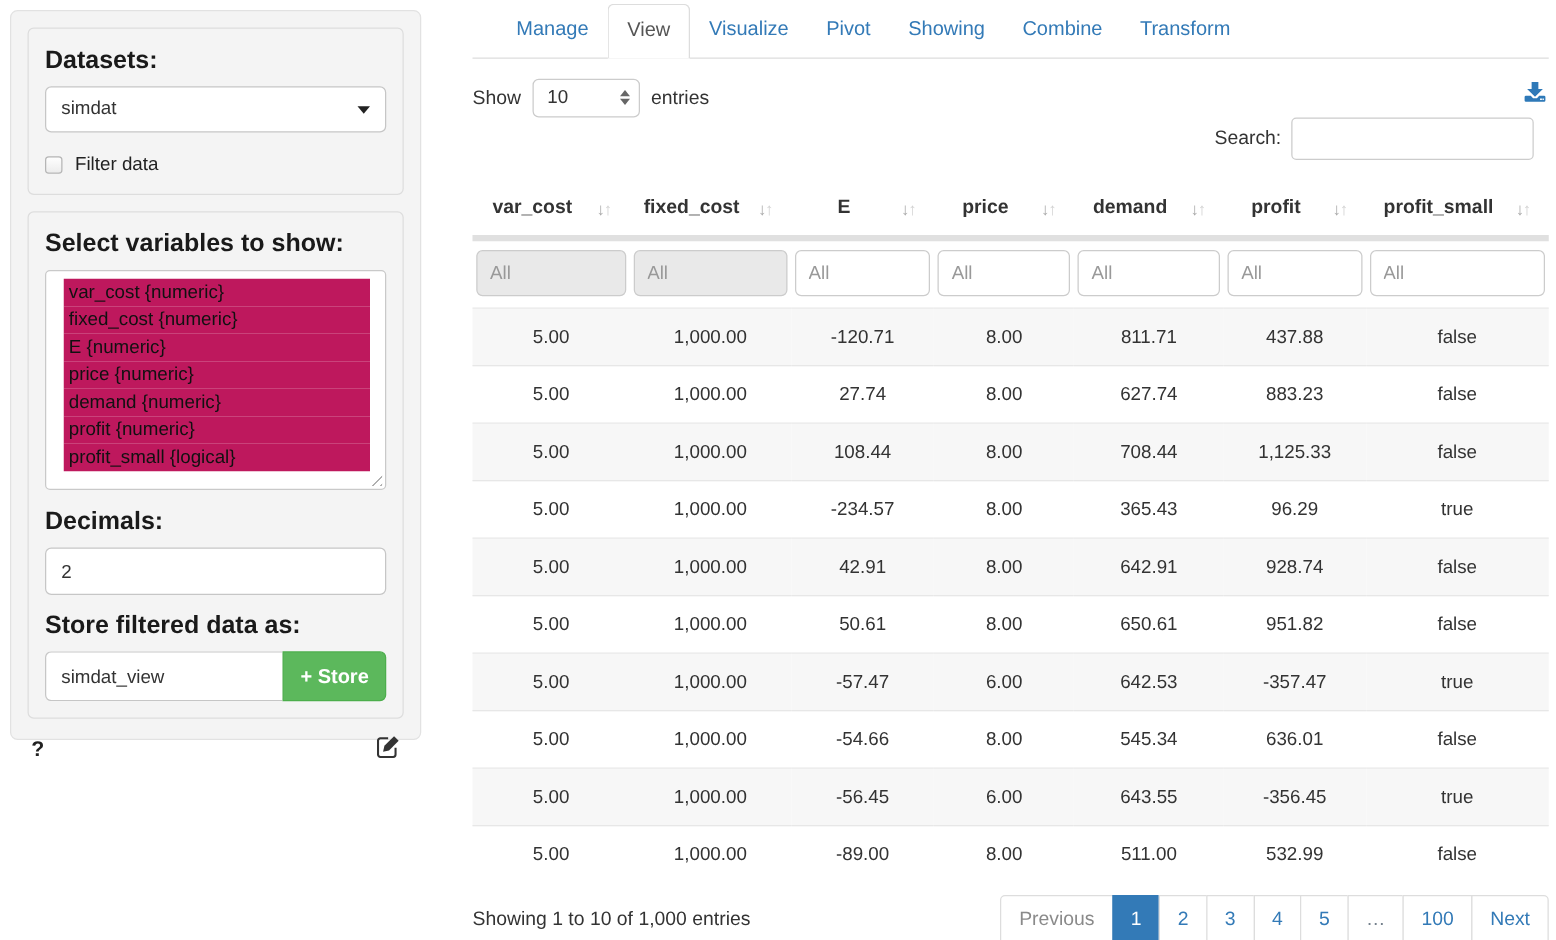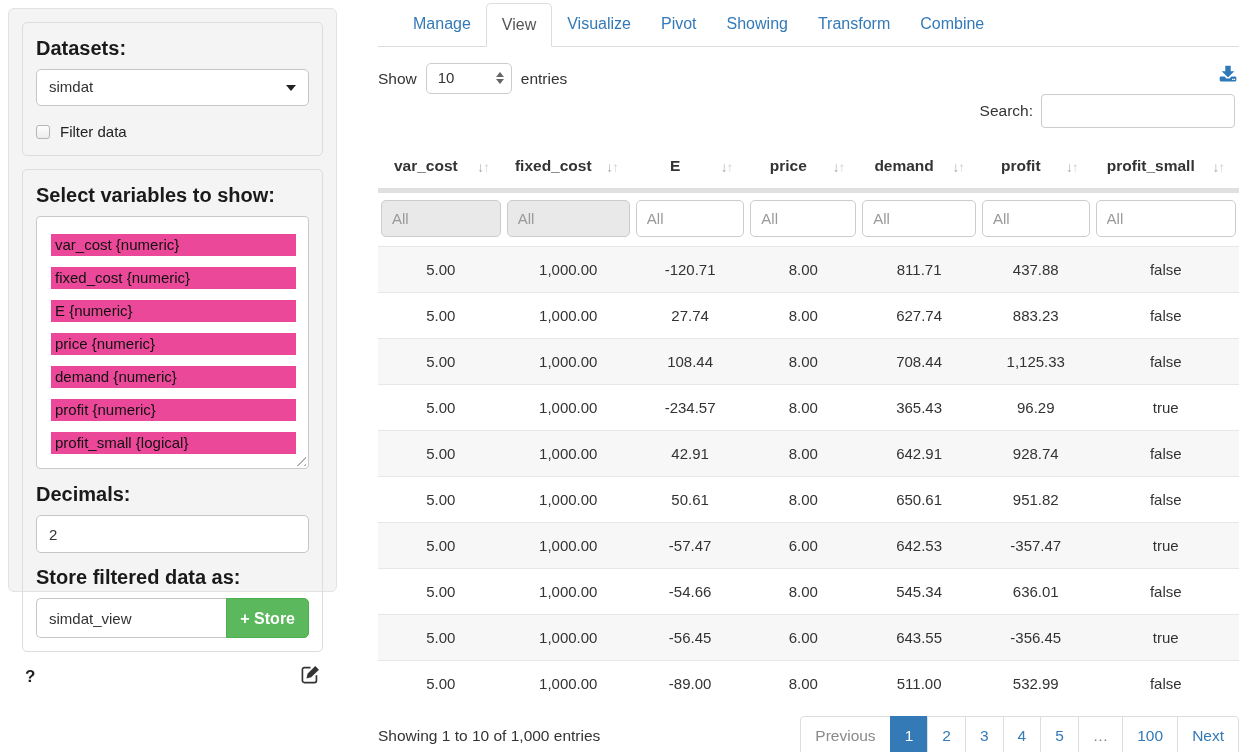--- a/index.html
+++ b/index.html
@@ -16,21 +16,21 @@
     height:37px; padding:8px 28px 8px 12px; font-size:15px; cursor:pointer; }
   .caret { position:absolute; right:12px; top:15px; width:0; height:0;
     border-left:5px solid transparent; border-right:5px solid transparent; border-top:6px solid #222; }
   .checkbox-row { display:flex; align-items:center; margin-top:17px; margin-bottom:2px; }
   .checkbox { width:14px; height:14px; border:1px solid #b5b5b5; border-radius:3px;
     background:linear-gradient(#fefefe,#ececec); margin-right:10px; cursor:pointer; }
   .checkbox-label { font-size:15px; color:#222; }
   .listbox { background:#fff; border:1px solid #c9c9c9; border-radius:4px;
     padding:6px 12px 14px 14px; position:relative; margin-bottom:14px; }
   .list-item { font-size:15px; color:#111; padding:1px 4px; line-height:20px; cursor:default; }
-  .list-item.selected { background:#ec4899;margin-top:11px; }
+  .list-item.selected { background:#be185d; }
   .resize-handle { position:absolute; right:2px; bottom:2px; width:11px; height:11px;
     background:repeating-linear-gradient(135deg,#b0b0b0 0 1.5px,transparent 1.5px 4.5px);
     clip-path:polygon(100% 0,100% 100%,0 100%); }
   .text-input { width:100%; background:#fff; border:1px solid #c6c6c6; border-radius:5px;
     height:38px; padding:8px 12px; font-size:15px; color:#333; outline:none;
     font-family:"Liberation Sans", sans-serif; }
   .store-row { display:flex; margin-top:9px; }
   .store-input { flex:1; height:40px; border-radius:5px 0 0 5px; border-right:0; }
   .store-btn { background:#5cb85c; border:1px solid #4cae4c; border-radius:0 5px 5px 0;
     color:#fff; font-size:16px; font-weight:bold; padding:11px 13px; height:40px; cursor:pointer;
@@ -52,21 +52,21 @@
   .show-group { display:flex; align-items:center; gap:9px; }
   .show-label,.entries-label,.search-label,.info { font-size:15.5px; color:#333; }
   .page-size-select { position:relative; border:1px solid #ccc; border-radius:5px; height:31px;
     width:86px; padding:5px 24px 5px 11px; font-size:15px; background:#fff; cursor:pointer; }
   .spinner { position:absolute; right:7px; top:8px; display:flex; flex-direction:column; gap:2px; }
   .tri-up { width:0; height:0; border-left:4px solid transparent; border-right:4px solid transparent;
     border-bottom:5px solid #666; }
   .tri-down { width:0; height:0; border-left:4px solid transparent; border-right:4px solid transparent;
     border-top:5px solid #666; }
   .download-btn { position:absolute; right:2px; top:2px; cursor:pointer; line-height:0; }
-  .search-group { position:absolute; right:4px; top:31px; display:flex; align-items:center; gap:8px; }
+  .search-group { position:absolute; right:12px; top:31px; display:flex; align-items:center; gap:8px; }
   .search-input { width:194px; height:34px; border:1px solid #ccc; border-radius:4px;
     padding:6px 10px; font-size:15px; outline:none; background:#fff;
     font-family:"Liberation Sans", sans-serif; }
 
   table.data-table { width:100%; border-collapse:collapse; table-layout:fixed; margin-top:20px; }
   th.col-head { position:relative; font-weight:bold; font-size:15.5px; color:#333;
     padding:6px 36px 13px 6px; text-align:center; cursor:pointer; }
   .sort-icon { position:absolute; right:14px; top:9px; font-size:13.5px; }
   .sort-icon .down { color:#a8a8a8; }
   .sort-icon .up { color:#d2d2d2; margin-left:-1px; }
@@ -151,24 +151,24 @@
       <li class="tab">
         <a>Visualize</a>
       </li>
       <li class="tab">
         <a>Pivot</a>
       </li>
       <li class="tab">
         <a>Showing</a>
       </li>
       <li class="tab">
+        <a>Combine</a>
+      </li>
+      <li class="tab">
         <a>Transform</a>
-      </li>
-      <li class="tab">
-        <a>Combine</a>
       </li>
     </ul>
 
   <div class="controls">
     <div class="show-group">
       <span class="show-label">Show</span>
       <div class="page-size-select">
         <span>10</span>
         <span class="spinner">
           <span class="tri-up"></span>

